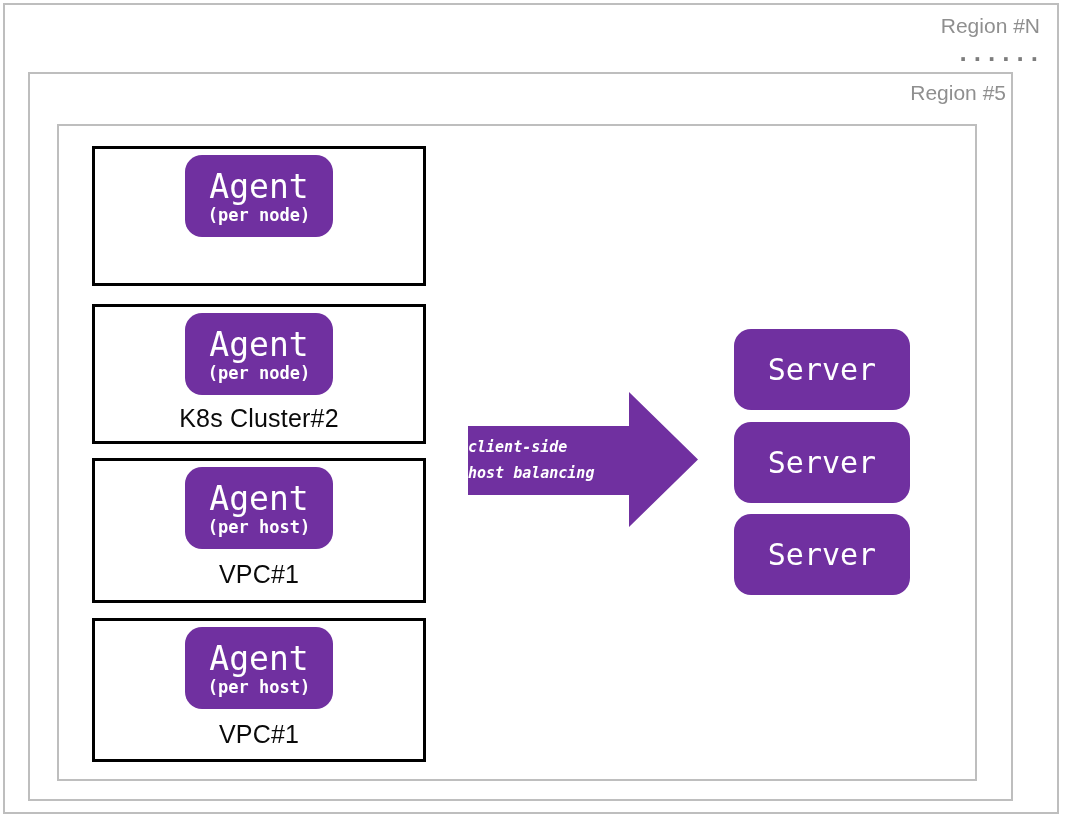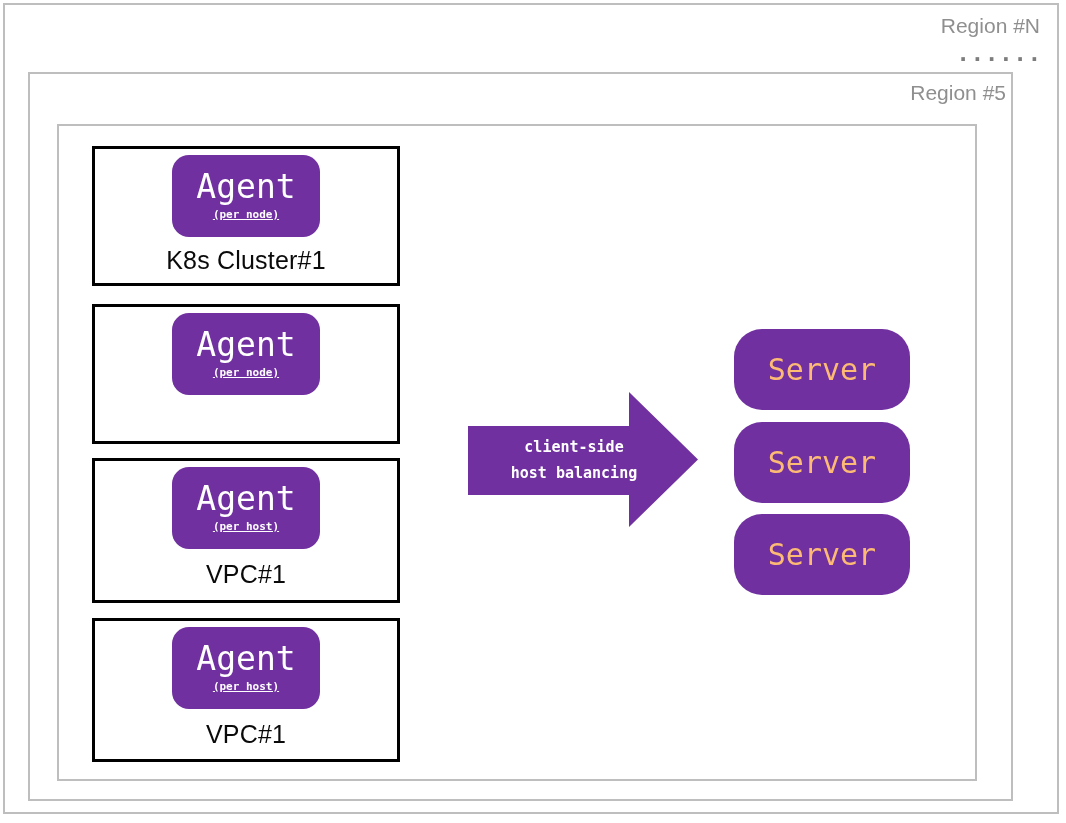--- a/index.html
+++ b/index.html
@@ -28,21 +28,21 @@
     color:#7d7d7d;
     font-family:"DejaVu Sans Mono",monospace;
     font-weight:bold;
     font-size:22px;
     letter-spacing:1px;
     line-height:22px;
   }
   .cluster-box{
     position:absolute;
     left:33px;
-    width:308px;
+    width:334px;
     border:3px solid #000000;
     background:#ffffff;
     display:flex;
     flex-direction:column;
     align-items:center;
   }
   .agent-pill{
     margin-top:6px;
     width:148px;
     height:82px;
@@ -52,65 +52,64 @@
     align-items:center;
     justify-content:center;
     color:#ffffff;
     font-family:"DejaVu Sans Mono",monospace;
   }
   .agent-title{
     font-size:33px;
     line-height:36px;
   }
   .agent-scope{
-    font-size:11px;
+    font-size:17px;
     font-weight:bold;
     line-height:18px;
     margin-top:1px;
-    text-decoration:underline;
   }
   .cluster-label{
     flex:1;
     display:flex;
     align-items:center;
     font-size:25px;
     color:#0a0a0a;
     letter-spacing:0.2px;
   }
   .server-pill{
     position:absolute;
     left:675px;
     width:176px;
     height:81px;
-    border-radius:28px;
+    border-radius:17px;
     display:flex;
     align-items:center;
     justify-content:center;
-    color:#fdba74;
+    color:#ffffff;
     font-family:"DejaVu Sans Mono",monospace;
     font-size:30px;
   }
   .arrow-wrap{
     position:absolute;
     left:409px;top:266px;
     width:230px;height:135px;
   }
   .arrow-wrap svg{position:absolute;left:0;top:0;}
   .arrow-text{
     position:absolute;
     left:0;top:50%;
     width:212px;
     transform:translateY(-50%);
-    text-align:center;
     color:#ffffff;
     font-family:"DejaVu Sans Mono",monospace;
     font-weight:bold;
     font-size:15px;
     line-height:26px;
     white-space:nowrap;
+    font-style:italic;
   }
 </style>
 </head>
 <body>
 
 <div class="canvas">
 
   <div class="region" style="left:3px;top:3px;width:1056px;height:811px;">
     <div class="region-label" style="right:17px;top:9px;">Region #N</div>
     <div class="dots" style="right:15px;top:38px;">......</div>
@@ -118,28 +117,28 @@
     <div class="region" style="left:23px;top:67px;width:985px;height:729px;">
       <div class="region-label" style="right:5px;top:7px;">Region #5</div>
 
       <div class="region" style="left:27px;top:50px;width:920px;height:657px;">
 
         <div class="cluster-box" style="top:20px;height:140px;">
           <div class="agent-pill" style="background:#7030A0;">
             <div class="agent-title">Agent</div>
             <div class="agent-scope">(per node)</div>
           </div>
-          <div class="cluster-label">K8s Cluster#1</div>
         </div>
 
         <div class="cluster-box" style="top:178px;height:140px;">
           <div class="agent-pill" style="background:#7030A0;">
             <div class="agent-title">Agent</div>
             <div class="agent-scope">(per node)</div>
           </div>
+          <div class="cluster-label">K8s Cluster#2</div>
         </div>
 
         <div class="cluster-box" style="top:332px;height:145px;">
           <div class="agent-pill" style="background:#7030A0;">
             <div class="agent-title">Agent</div>
             <div class="agent-scope">(per host)</div>
           </div>
           <div class="cluster-label">VPC#1</div>
         </div>
 

